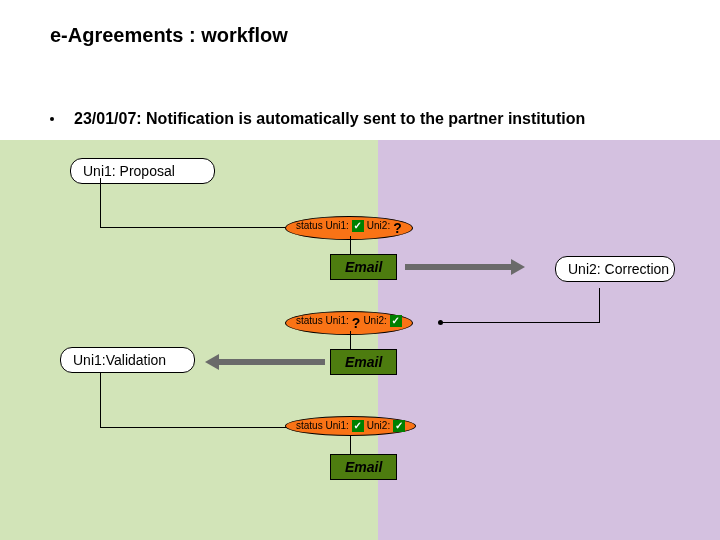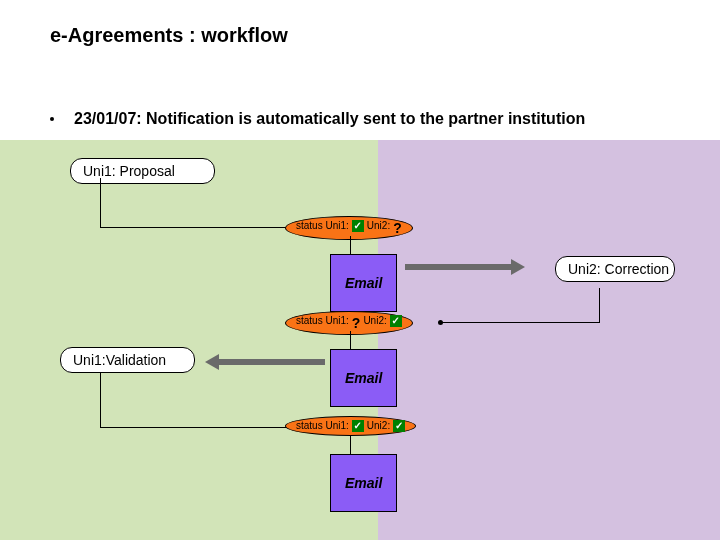--- a/index.html
+++ b/index.html
@@ -76,22 +76,22 @@
     justify-content: center;
     line-height: 1;
   }
   .q {
     font-size: 14px;
     font-weight: bold;
   }
   .email-box {
     position: absolute;
     border: 1px solid #000;
-    background: #8b5cf6;
-    padding: 20px 14px;
+    background: #4d7c0f;
+    padding: 4px 14px;
     font-size: 14px;
     font-style: italic;
     font-weight: bold;
   }
   .arrow-right {
     position: absolute;
     height: 10px;
     display: flex;
     align-items: center;
   }

